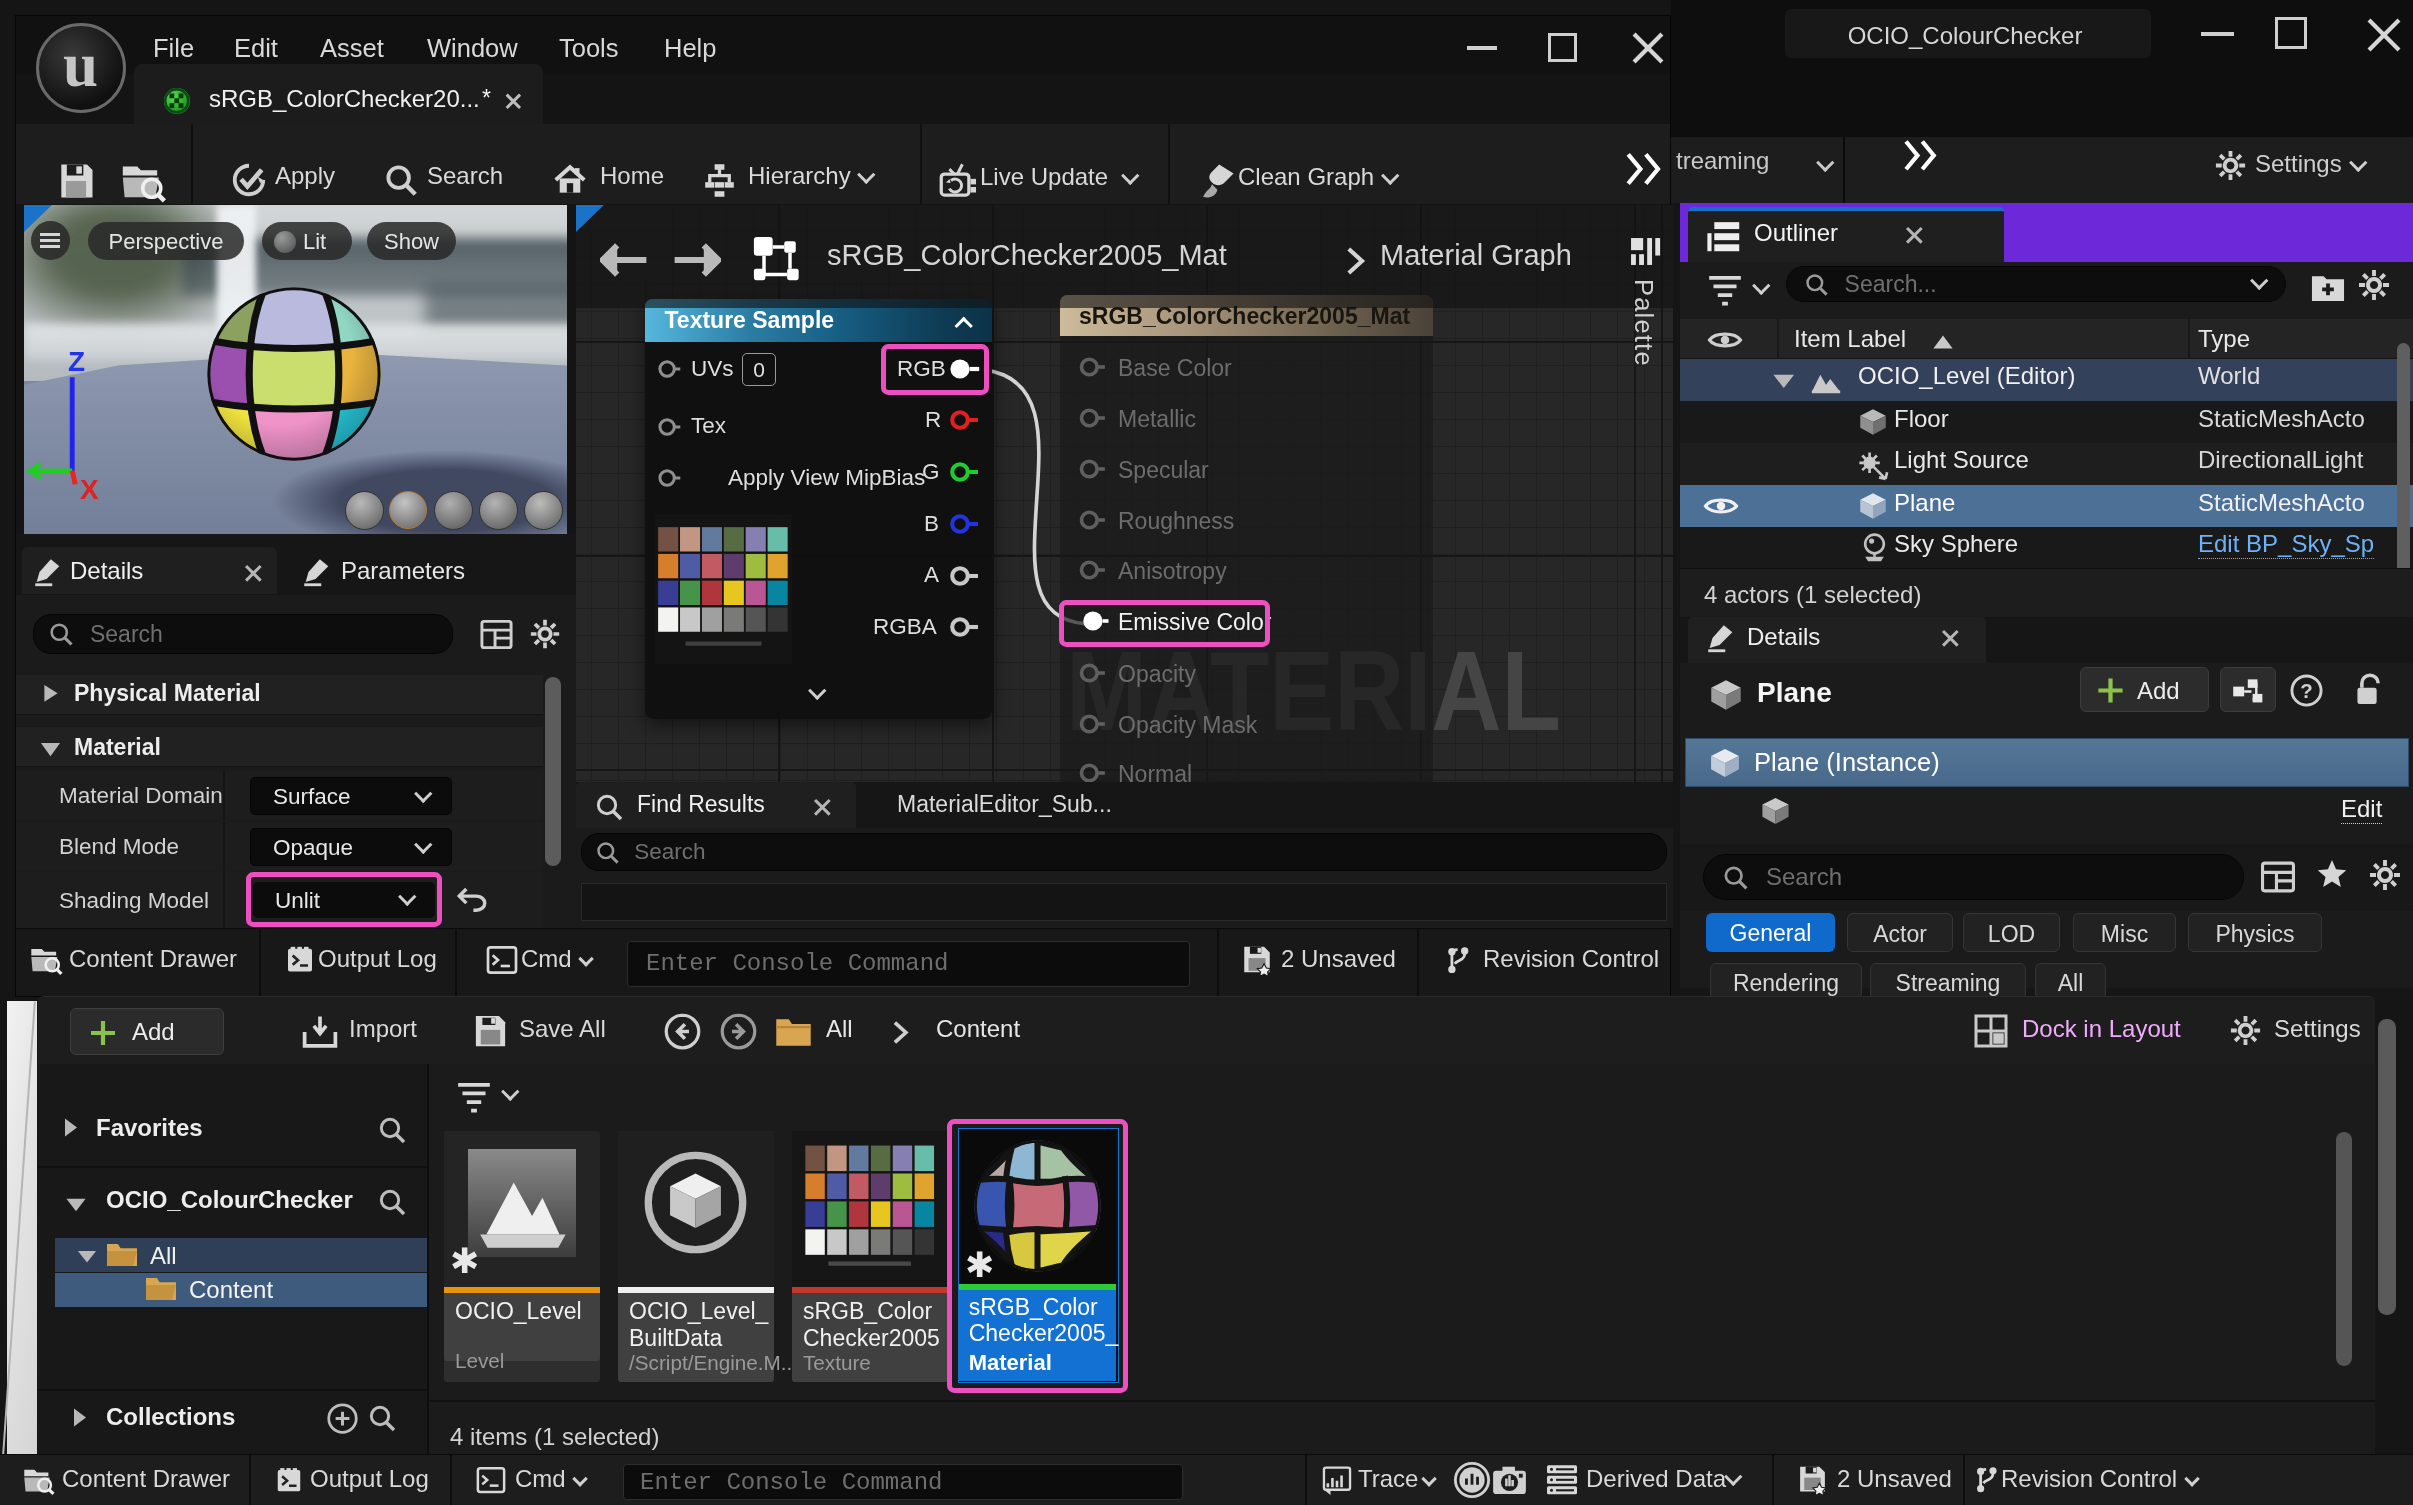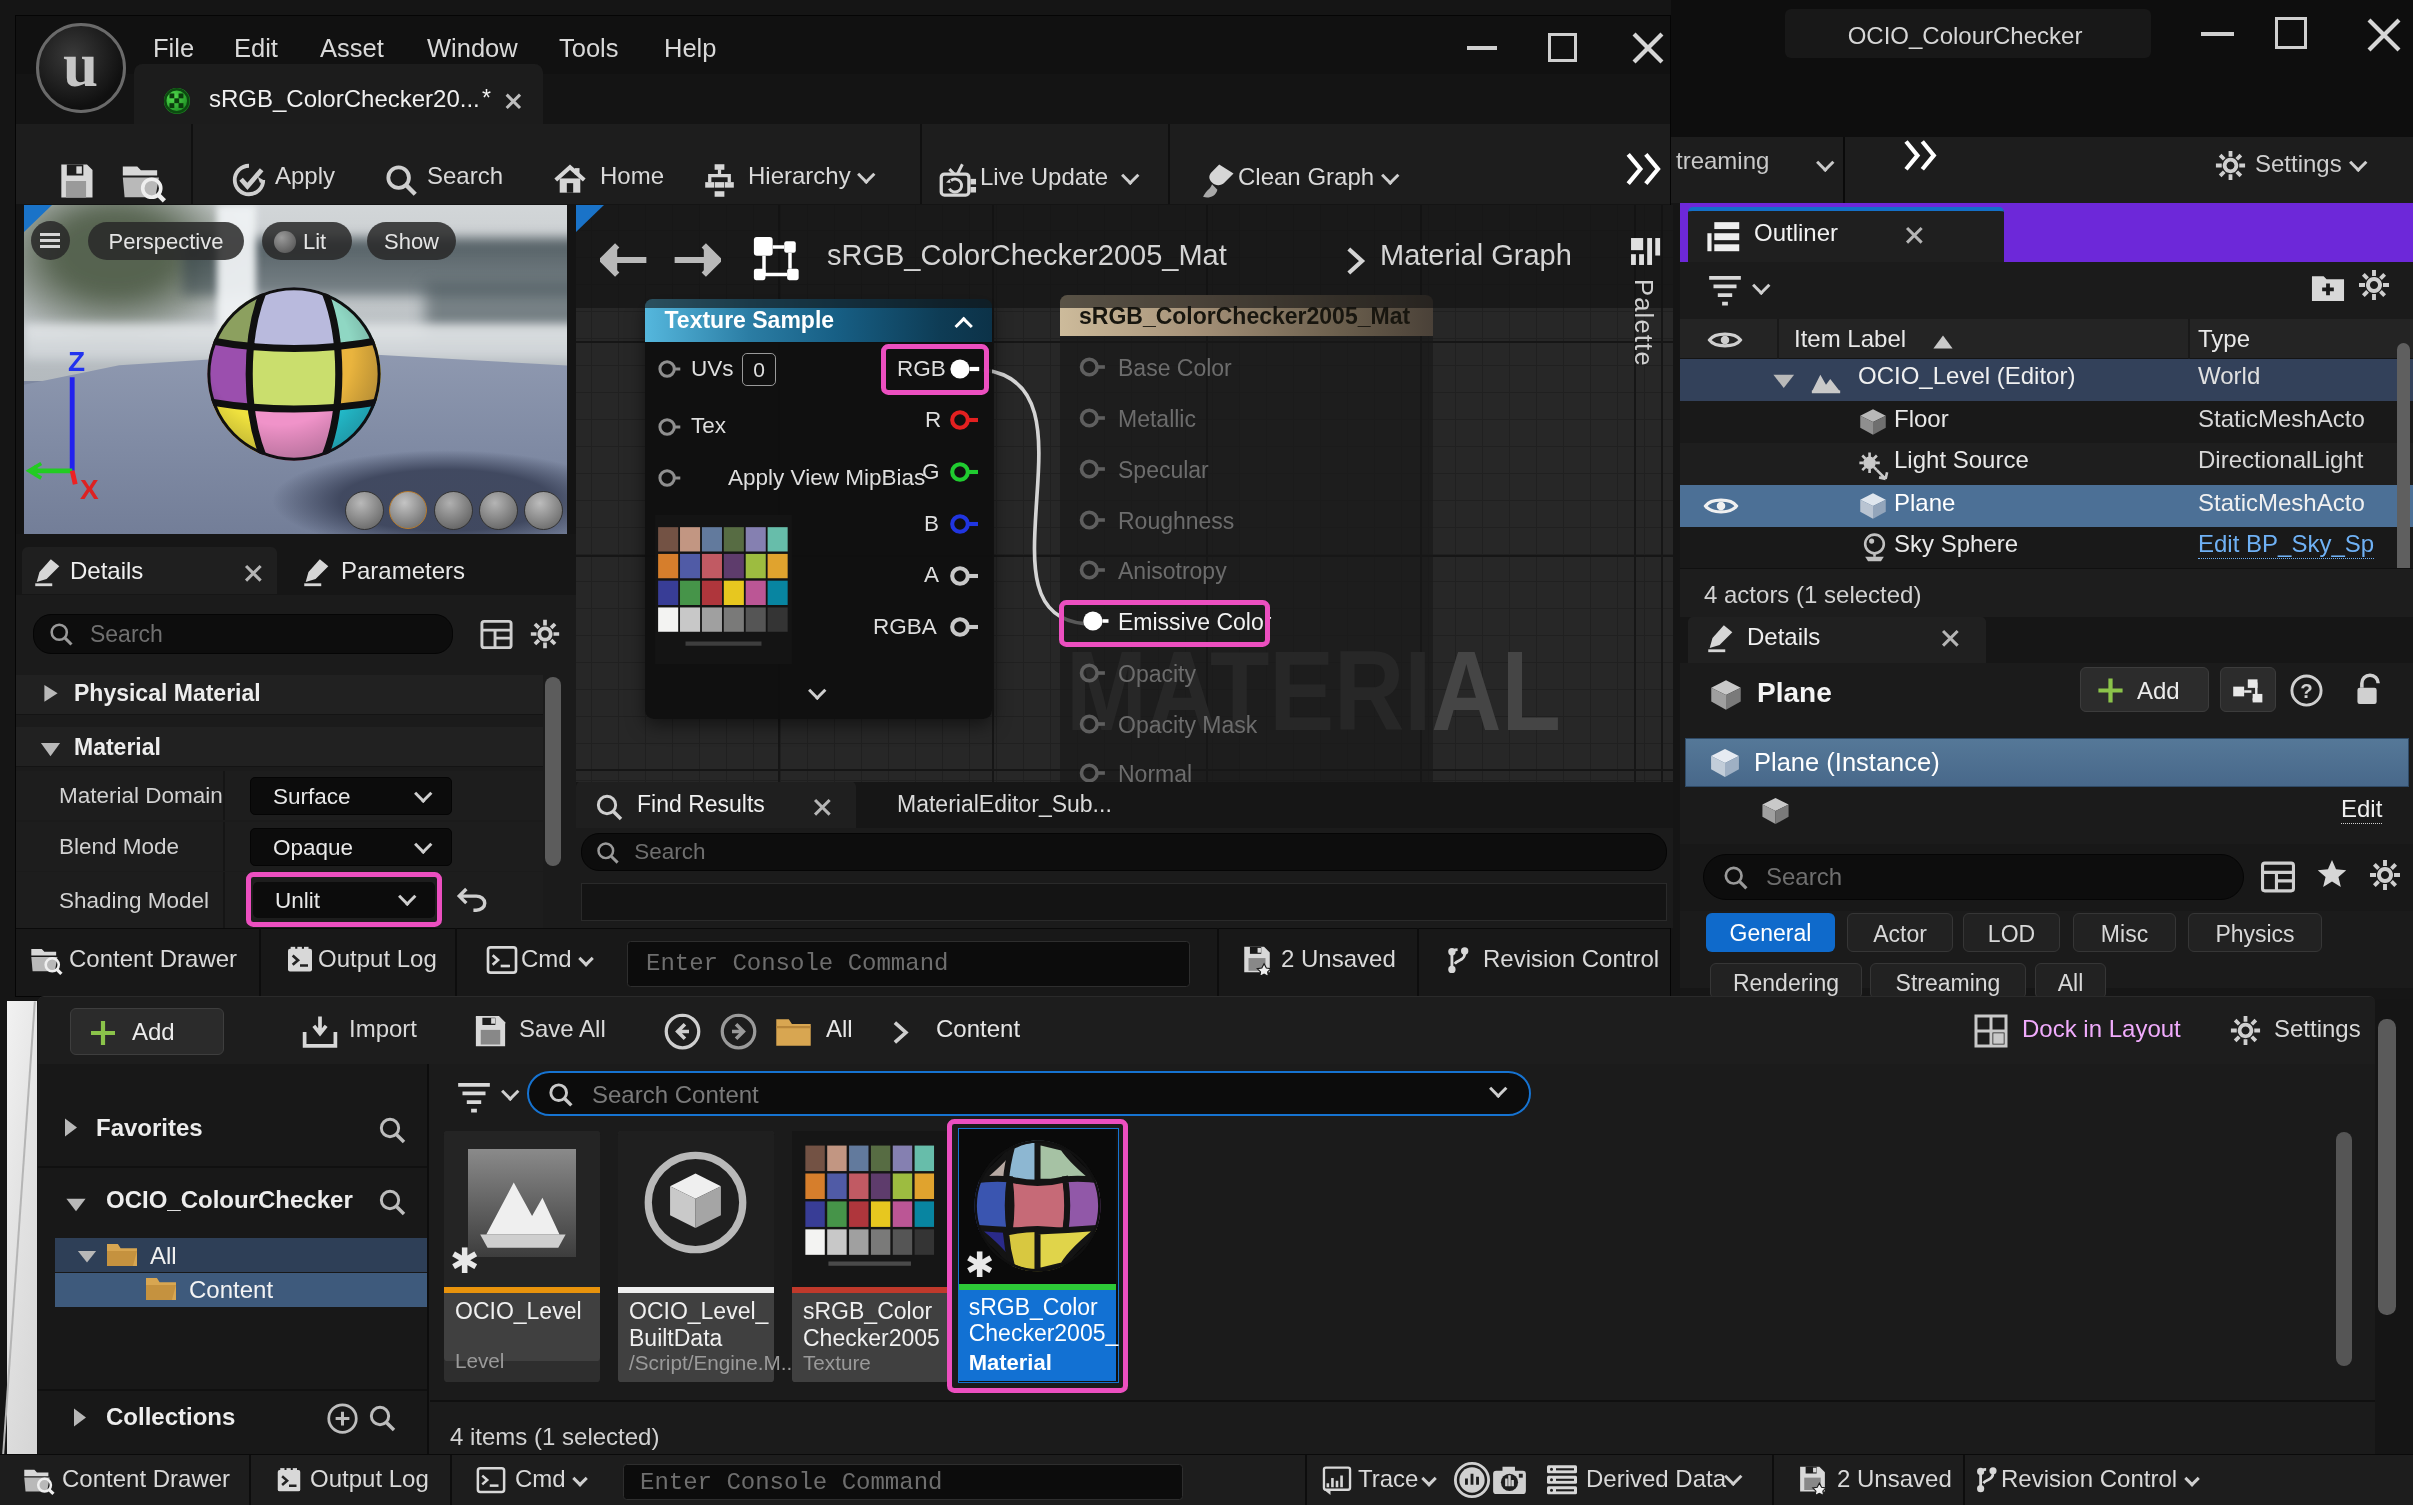--- a/index.html
+++ b/index.html
@@ -64,20 +64,28 @@
         <path d="M5 5 L29 29 M29 5 L5 29" stroke="#b5b5b5" stroke-width="5"></path>
       </svg>
 
   <div class="abs" style="left:0px; top:59px; width:734px; height:57px; background:#1b1b1b;"></div>
   <svg class="abs" style="left:25.5px; top:69px;" width="38" height="36" viewBox="0 0 26 25">
         <g stroke="#d8d8d8" stroke-width="2.6">
           <path d="M2 4 h22 M5 10 h16 M8 16 h10 M11 22 h4"></path>
         </g>
       </svg>
   <span class="chev" style="position:absolute; left:72px; top:79px;"></span>
+  <div class="abs searchpill" style="left:106px; top:63px; width:500px; height:36px; border-radius:19.5px;">
+    <svg style="margin-left:16px;" width="27" height="27" viewBox="0 0 24 24">
+          <circle cx="10.5" cy="10.5" r="6.5" fill="none" stroke="#9a9a9a" stroke-width="2.2"></circle>
+          <path d="M15.5 15.5 L21 21" stroke="#9a9a9a" stroke-width="2.6"></path>
+        </svg>
+    <span style="margin-left:14.6px; font-size:23px;">Search...</span>
+    <span class="chev" style="position:absolute; left:463px; top:9.7px;"></span>
+  </div>
   <svg class="abs" style="left:629px; top:66px;" width="38" height="35" viewBox="0 0 26 24">
         <path d="M2 5 h8 l2 2 h12 v15 h-22 z" fill="#d8d8d8"></path>
         <path d="M13 10 v8 M9 14 h8" stroke="#1b1b1b" stroke-width="2.6"></path>
       </svg>
   <svg class="abs" style="left:676px; top:64px;" width="36" height="36" viewBox="0 0 24 24">
         <path d="M12 8 a4 4 0 1 0 0.001 0 M12 2 v4 M12 18 v4 M2 12 h4 M18 12 h4 M4.9 4.9 l2.8 2.8 M16.3 16.3 l2.8 2.8 M19.1 4.9 l-2.8 2.8 M7.7 16.3 l-2.8 2.8" fill="none" stroke="#cfcfcf" stroke-width="2.6"></path>
       </svg>
 
   <div class="abs" style="left:0px; top:116px; width:734px; height:40px; background:#242424; border-bottom:1.8px solid #141414;"></div>
   <div class="vsep" style="left:97px; top:116px; height:40px; background:#191919;"></div>
@@ -909,28 +917,20 @@
         <circle cx="10.5" cy="10.5" r="6.5" fill="none" stroke="#bdbdbd" stroke-width="2.2"></circle>
         <path d="M15.5 15.5 L21 21" stroke="#bdbdbd" stroke-width="2.6"></path>
       </svg>
 
   <svg class="abs" style="left:417px; top:82px;" width="38" height="36" viewBox="0 0 26 25">
         <g stroke="#d8d8d8" stroke-width="2.6">
           <path d="M2 4 h22 M5 10 h16 M8 16 h10 M11 22 h4"></path>
         </g>
       </svg>
   <span class="chev" style="position:absolute; left:463px; top:91px;"></span>
-  <div class="abs" style="left:489px; top:74px; width:1004px; height:45px; background:#0c0c0c; border:2.4px solid #1673d1; border-radius:24px;">
-    <svg style="position:absolute; left:17px; top:7.3px;" width="29" height="29" viewBox="0 0 24 24">
-          <circle cx="10.5" cy="10.5" r="6.5" fill="none" stroke="#c9c9c9" stroke-width="2.4"></circle>
-          <path d="M15.5 15.5 L21 21" stroke="#c9c9c9" stroke-width="2.8"></path>
-        </svg>
-    <span class="txt" style="position:absolute; left:63px; top:8px; font-size:24px; color:#7a7a7a;">Search Content</span>
-    <span class="chev" style="position:absolute; right:27px; top:12px;"></span>
-  </div>
 
   <div class="abs" style="left:406px; top:134px; width:156px; height:251px; background:#2e2e2e; border-radius:3.6px;">
     <div class="abs" style="left:0;top:0;width:156px;height:156px;background:#242424;border-radius:3.6px 3.6px 0 0;"></div>
     <div class="abs" style="left:24px;top:18px;width:108px;height:108px;background:linear-gradient(180deg,#8a8a8a,#3d3d3d);">
       <svg width="108" height="108" viewBox="0 0 177 177">
             <path d="M30 140 L75 55 L105 110 L122 80 L150 140 Z" fill="#efefef"></path>
             <path d="M20 140 h140 l-12 22 h-116 z" fill="#cfcfcf"></path>
           </svg>
     </div>
     <div class="abs txt" style="left:6px;bottom:101px;font-size:35px;color:#e8e8e8;">✱</div>

